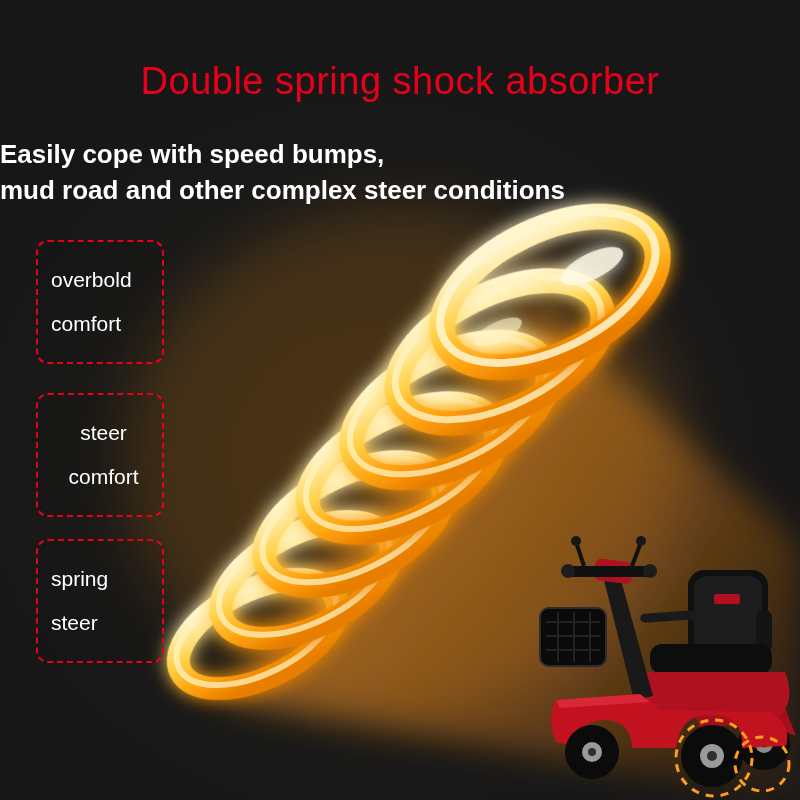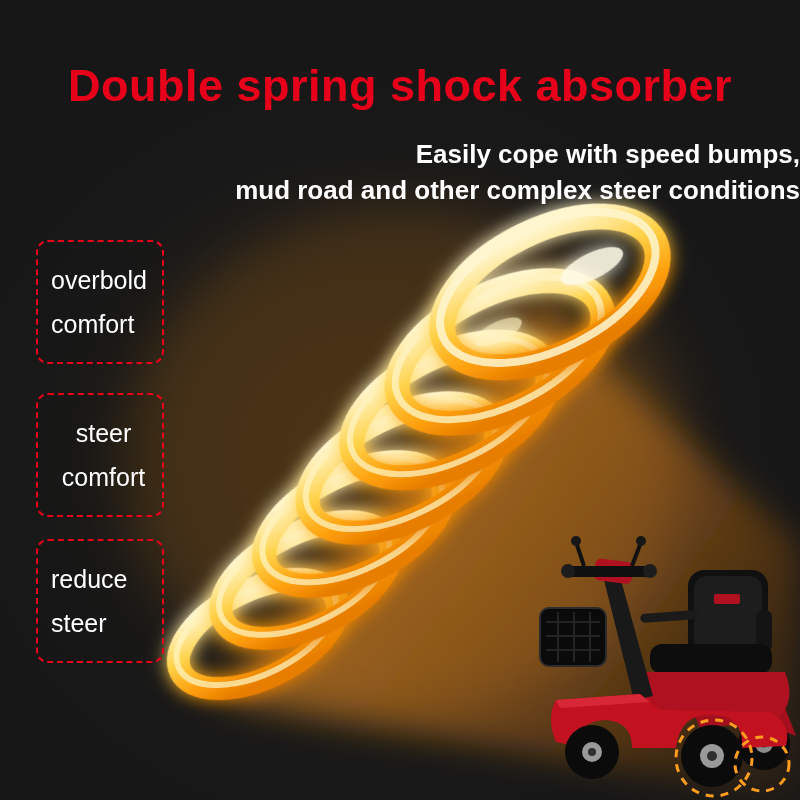--- a/index.html
+++ b/index.html
@@ -18,45 +18,45 @@
     width: 800px;
     height: 800px;
   }
   .title {
     position: absolute;
     top: 60px;
     left: 0;
     width: 100%;
     text-align: center;
     color: #e8001b;
-    font-size: 45px;
-    font-weight: bold;
+    font-size: 38px;
+    font-weight: normal;
     letter-spacing: 0.5px;
     z-index: 5;
   }
   .subtitle {
     position: absolute;
     top: 136px;
     left: 0;
     width: 100%;
-    text-align: right;
+    text-align: left;
     color: #ffffff;
     font-size: 26px;
     font-weight: bold;
     line-height: 36px;
     z-index: 5;
   }
   .feature {
     position: absolute;
     left: 36px;
     width: 128px;
     border: 2px dashed #e8001b;
     border-radius: 12px;
     color: #ffffff;
-    font-size: 25px;
+    font-size: 21px;
     font-weight: 400;
     padding: 16px 6px 16px 13px;
     line-height: 44px;
     z-index: 5;
     background: rgba(0,0,0,0.05);
   }
   .feature.f1 { top: 240px; }
   .feature.f2 { top: 393px; text-align: center; }
   .feature.f3 { top: 539px; }
   .feature div { white-space: nowrap; }
@@ -208,17 +208,17 @@
     <div>overbold</div>
     <div>comfort</div>
   </div>
 
   <div class="feature f2">
     <div>steer</div>
     <div>comfort</div>
   </div>
 
   <div class="feature f3">
-    <div>reduce</div>
+    <div>spring</div>
     <div>steer</div>
   </div>
 
 </div>
 
 </body></html>

